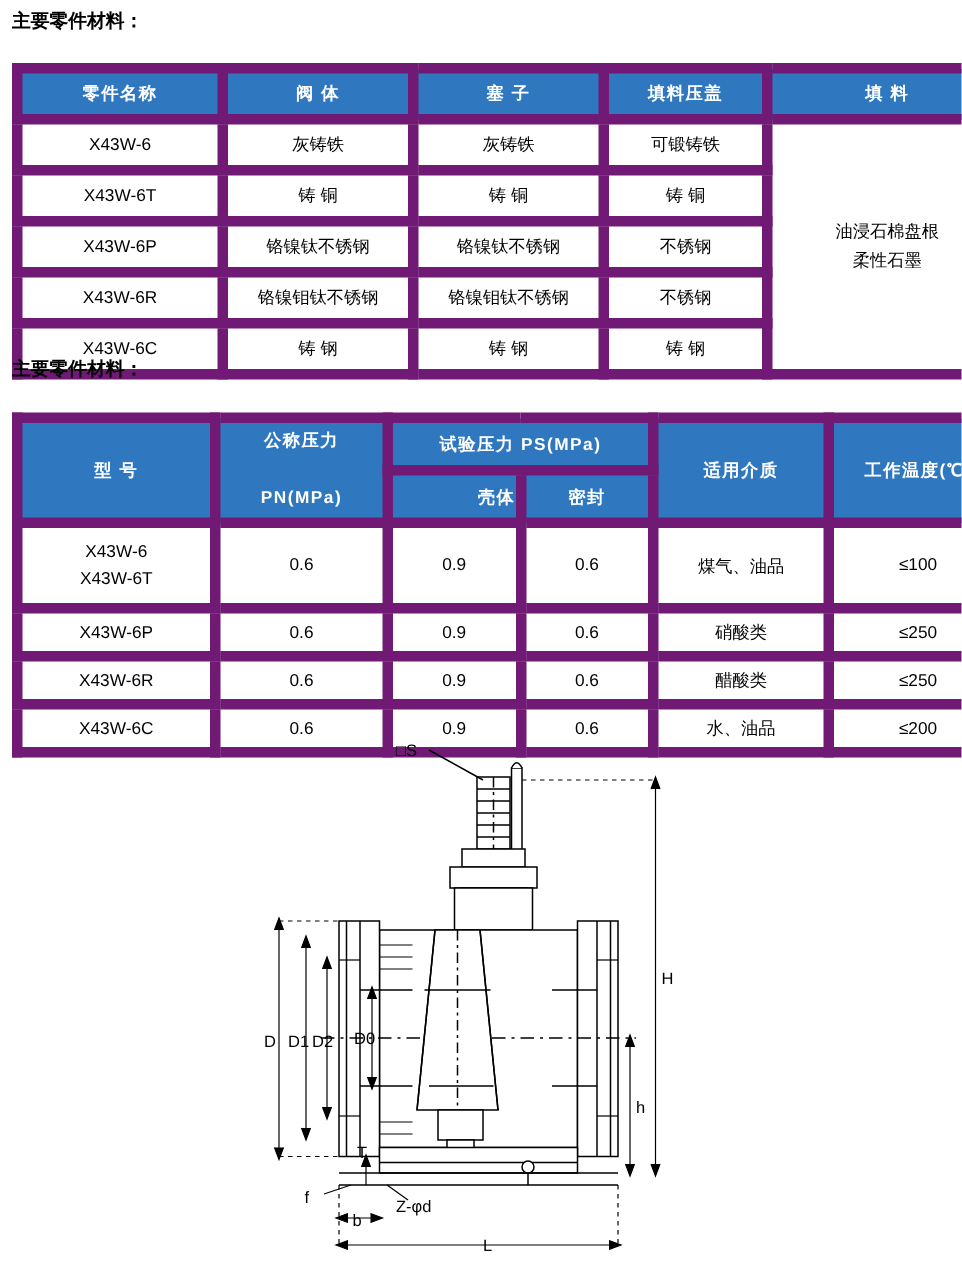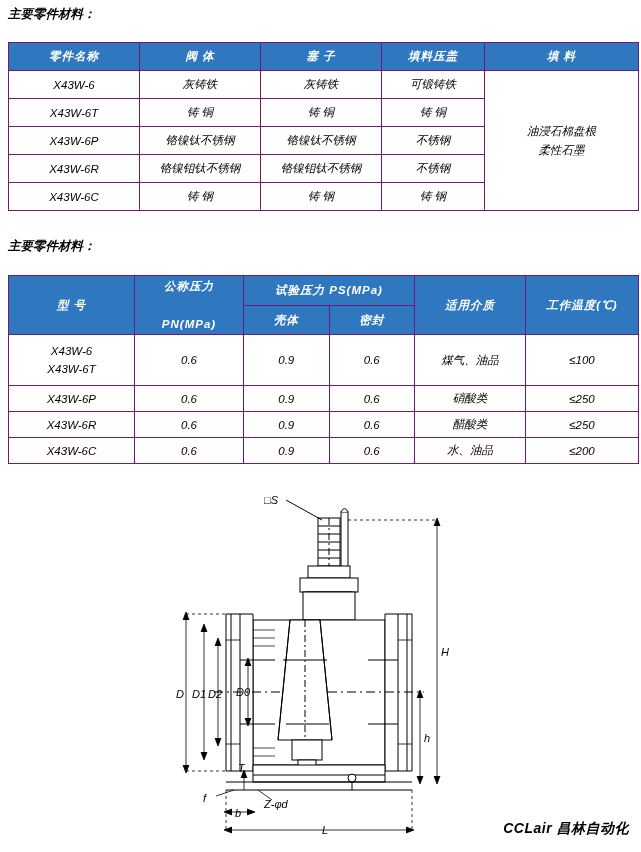--- a/index.html
+++ b/index.html
@@ -13,21 +13,20 @@
     font-family: "Liberation Sans", sans-serif;
     font-size: 12px;
     color: #000;
     position: relative;
     overflow: hidden;
   }
   .page {
     width: 641px;
     height: 852px;
     position: relative;
-    font-style: italic;
   }
   .section-title {
     font-weight: bold;
     font-size: 12.5px;
     color: #000;
     margin: 0;
     padding: 0;
   }
   #title-materials {
     position: absolute;
@@ -38,21 +37,21 @@
     position: absolute;
     left: 8px;
     top: 238px;
   }
 
   table.grid {
     border-collapse: collapse;
     table-layout: fixed;
   }
   table.grid td, table.grid th {
-    border: 1px solid #701a75;
+    border: 7px solid #701a75;
     text-align: center;
     vertical-align: middle;
     font-size: 11.5px;
     color: #000;
     background: #ffffff;
     padding: 0;
   }
   table.grid thead td {
     background: #2f78c0;
     color: #ffffff;
@@ -183,21 +182,21 @@
         <td class="p-model" rowspan="2" style="height:56px;">型 号</td>
         <td class="p-pn" rowspan="2" style="height:56px;">
           <span style="display:block;line-height:1.8;">公称压力</span>
           <span style="display:block;line-height:1.8;margin-top:17px;">PN(MPa)</span>
         </td>
         <td class="p-test" colspan="2" style="height:28px;">试验压力 PS(MPa)</td>
         <td class="p-medium" rowspan="2" style="height:56px;text-align:center;">适用介质</td>
         <td class="p-temp" rowspan="2" style="height:56px;">工作温度(℃)</td>
       </tr>
       <tr>
-        <td class="p-shell" style="height:28px;">壳体</td>
+        <td class="p-shell" style="height:28px;text-align:right;">壳体</td>
         <td class="p-seal" style="height:28px;">密封</td>
       </tr>
     </thead>
     <tbody>
       <tr>
         <td class="tall two-line-cell">
           <span>X43W-6</span>
           <span>X43W-6T</span>
         </td>
         <td class="tall">0.6</td>
@@ -365,15 +364,14 @@
         <text x="236" y="206">D0</text>
         <text x="322" y="344">L</text>
         <text x="235" y="327">b</text>
         <text x="203" y="312">f</text>
         <text x="238" y="282">T</text>
         <text x="264" y="318">Z-φd</text>
       </g>
     </svg>
   </div>
 
-  <div id="footer-brand">CCLair 昌林自动化</div>
 
 </div>
 
 </body></html>

